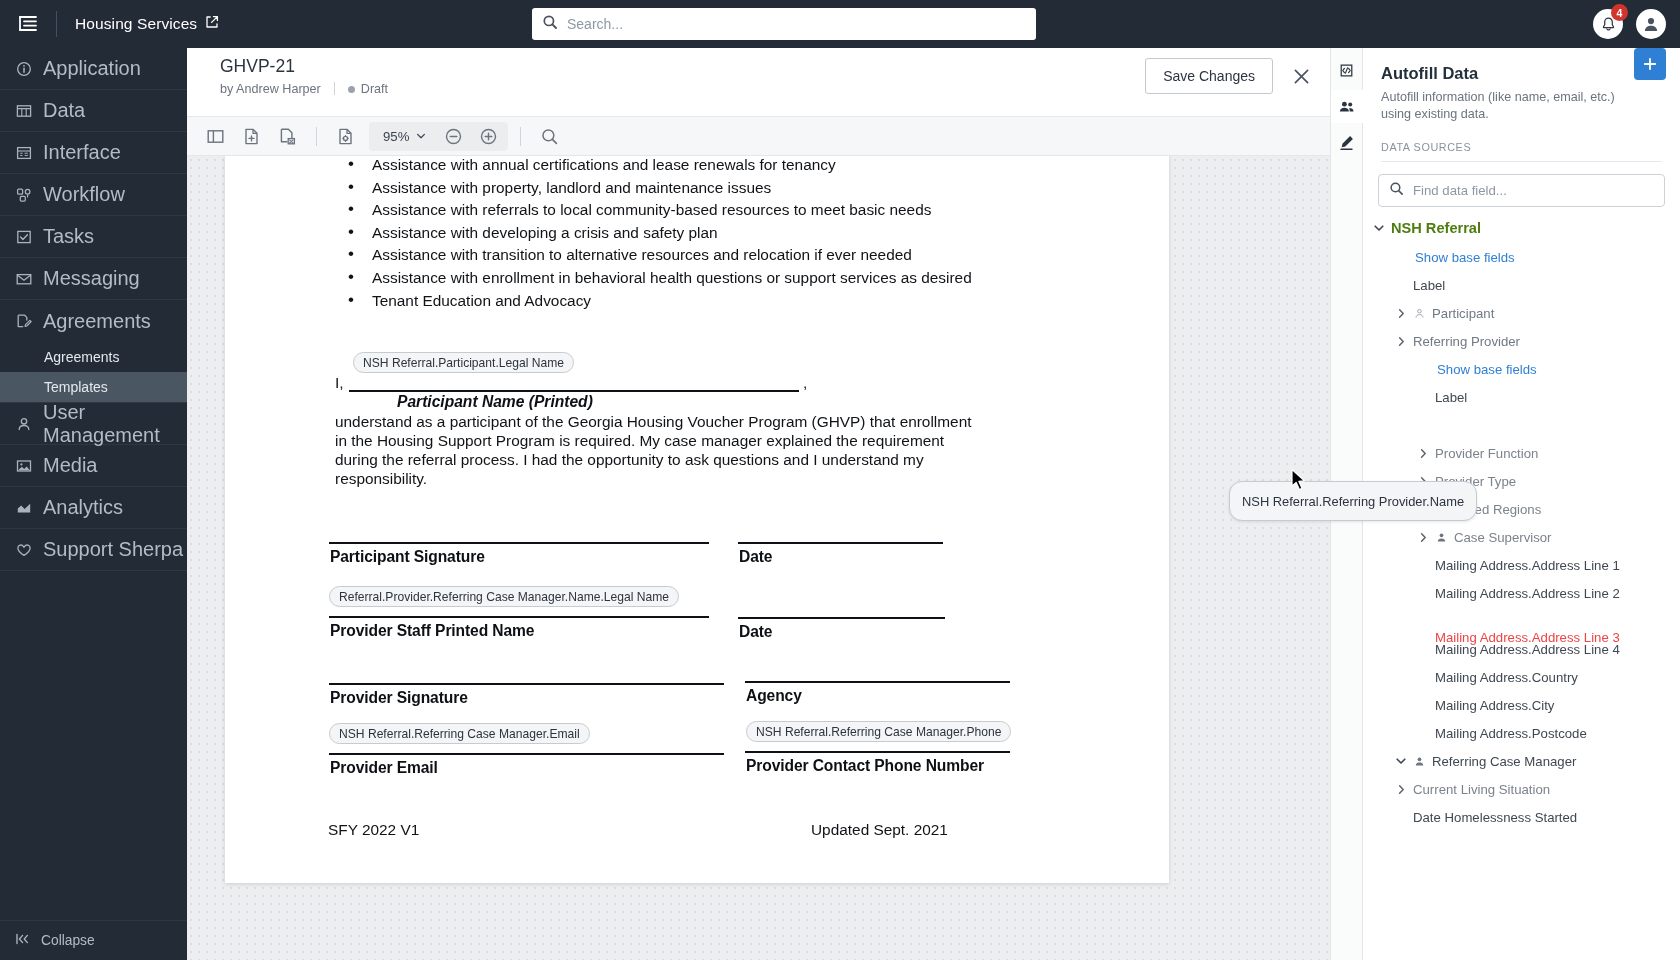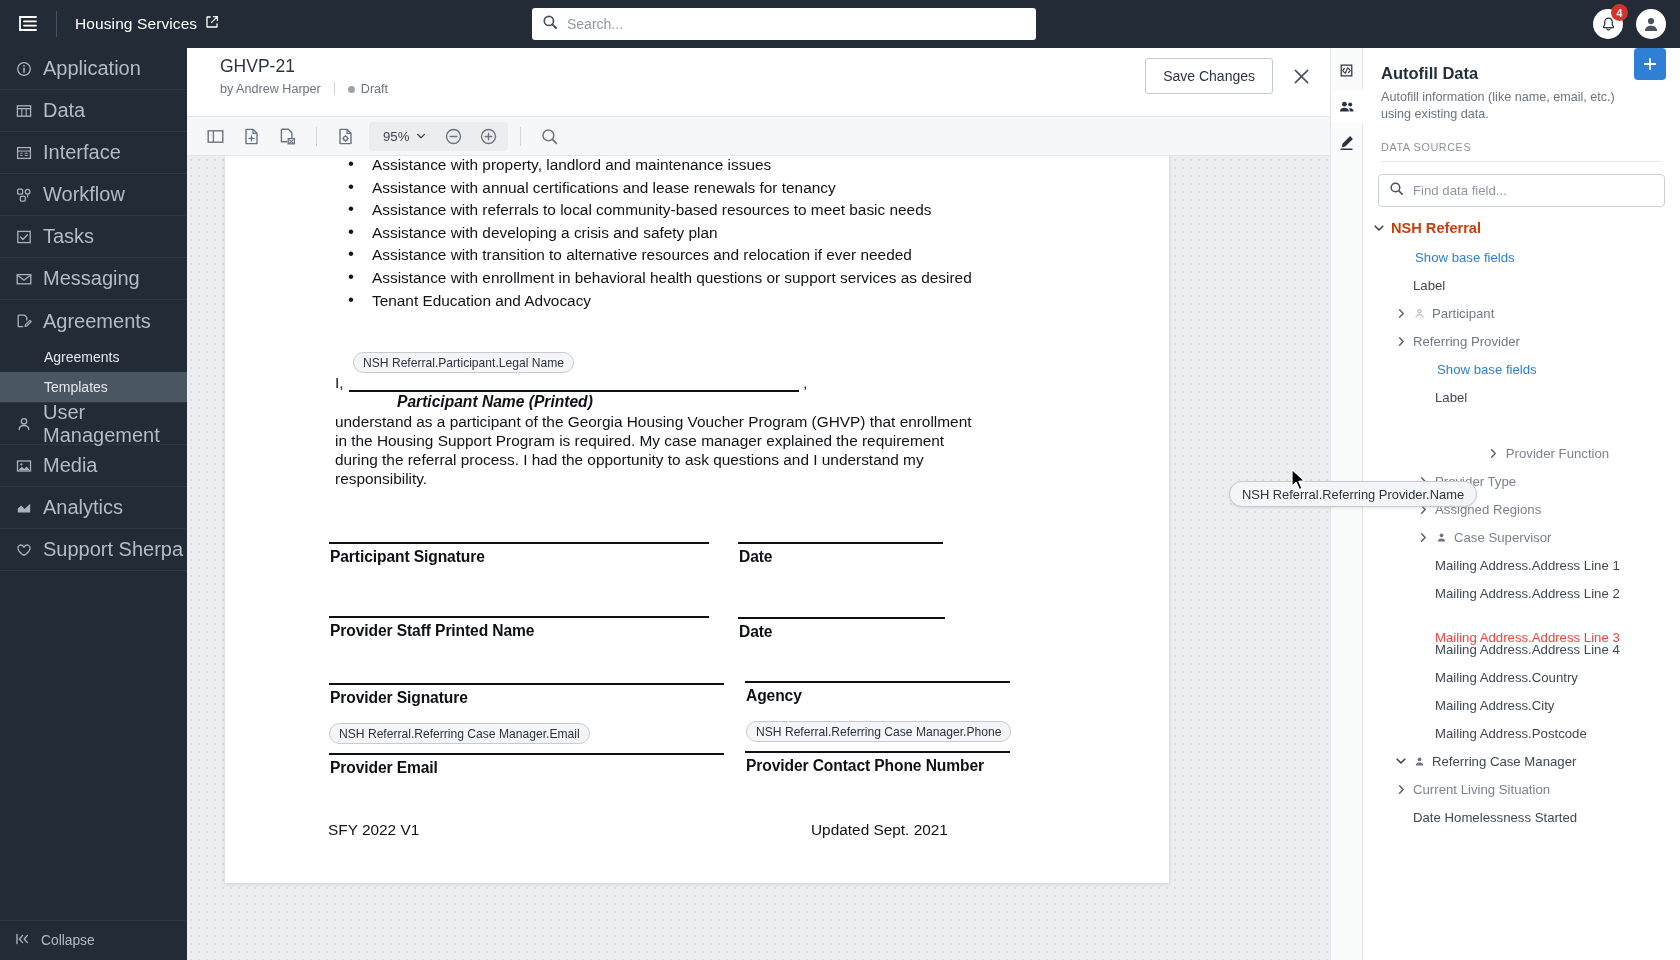--- a/index.html
+++ b/index.html
@@ -187,21 +187,21 @@
   .tr {
     display: flex; align-items: center; height: 28px; cursor: pointer; gap: 6px;
     white-space: nowrap;
   }
   .tr .caret { width: 12px; display: flex; align-items: center; justify-content: center; flex: 0 0 12px; }
   .tr .pico { width: 13px; display: flex; align-items: center; justify-content: center; flex: 0 0 13px; }
 
   .drag-chip {
     position: absolute; display: inline-flex; align-items: center;
     border: 1px solid #c6cbd1; background: #f4f5f6; border-radius: 13px;
-    height: 26px; padding: 0 12px; font-size: 12.9px; color: #2b3440;
+    height: 40px; padding: 0 12px; font-size: 12.9px; color: #2b3440;
     white-space: nowrap; box-shadow: 0 1px 3px rgba(0,0,0,.10);
   }
   .cursor-arrow { position: absolute; pointer-events: none; z-index: 60; }
 </style>
 </head>
 <body>
 
 <div id="app">
 
   <div class="topbar">
@@ -472,22 +472,22 @@
             <path d="M12.4 12.4L16.4 16.4" stroke="#6b747f" stroke-width="1.7" stroke-linecap="round"></path>
           </svg>
         </div>
       </div>
 
       <div class="canvas">
         <div class="page">
           <div class="doc-body">
 
             <ul class="bullets">
+              <li>Assistance with annual certifications and lease renewals for tenancy</li>
               <li>Assistance with property, landlord and maintenance issues</li>
-              <li>Assistance with annual certifications and lease renewals for tenancy</li>
               <li>Assistance with referrals to local community-based resources to meet basic needs</li>
               <li>Assistance with developing a crisis and safety plan</li>
               <li>Assistance with transition to alternative resources and relocation if ever needed</li>
               <li>Assistance with enrollment in behavioral health questions or support services as desired</li>
               <li>Tenant Education and Advocacy</li>
             </ul>
 
             <div style="position:absolute; left:110px; top:196px; width:470px;">
               <div class="chip" style="position:absolute; left:18px; top:0;">NSH Referral.Participant.Legal Name</div>
               <div style="position:absolute; left:0; top:22px; font-size:15.5px; color:#101317;">I,</div>
@@ -496,20 +496,21 @@
               <div style="position:absolute; left:62px; top:41px; font-size:15.6px; font-weight:bold; font-style:italic; color:#0d1014;">Participant Name (Printed)</div>
             </div>
 
             <div style="position:absolute; left:110px; top:256px; width:640px; font-size:15.4px; line-height:19.1px; color:#101317;">understand as a participant of the Georgia Housing Voucher Program (GHVP) that enrollment in the Housing Support Program is required. My case manager explained the requirement during the referral process. I had the opportunity to ask questions and I understand my responsibility.</div>
 
             <div class="line-rule" style="position:absolute; left:104px; top:386px; width:380px;"></div>
             <div class="fld-label" style="position:absolute; left:105px; top:392px;">Participant Signature</div>
             <div class="line-rule" style="position:absolute; left:513px; top:386px; width:205px;"></div>
             <div class="fld-label" style="position:absolute; left:514px; top:392px;">Date</div>
 
+            <div class="chip" style="position:absolute; left:104px; top:430px;">Referral.Provider.Referring Case Manager.Name.Legal Name</div>
             <div class="line-rule" style="position:absolute; left:104px; top:460px; width:380px;"></div>
             <div class="fld-label" style="position:absolute; left:105px; top:466px;">Provider Staff Printed Name</div>
             <div class="line-rule" style="position:absolute; left:513px; top:461px; width:207px;"></div>
             <div class="fld-label" style="position:absolute; left:514px; top:467px;">Date</div>
 
             <div class="line-rule" style="position:absolute; left:104px; top:527px; width:395px;"></div>
             <div class="fld-label" style="position:absolute; left:105px; top:533px;">Provider Signature</div>
             <div class="line-rule" style="position:absolute; left:520px; top:525px; width:265px;"></div>
             <div class="fld-label" style="position:absolute; left:521px; top:531px;">Agency</div>
 
@@ -573,21 +574,21 @@
           <input type="text" placeholder="Find data field..." style="">
         </div>
 
         <div class="tree" id="tree">
             <div class="tr" style="padding-left: 10px; font-weight: bold; font-size: 14.6px; height: 30px;">
               <span class="caret">
                 <svg width="12" height="12" viewBox="0 0 12 12" fill="none">
                   <path d="M2.2 4.2L6 8 9.8 4.2" stroke="#3c4450" stroke-width="1.6" stroke-linecap="round" stroke-linejoin="round"></path>
                 </svg>
               </span>
-              <span style="color: #c2410c;">NSH Referral</span>
+              <span style="color: #4d7c0f;">NSH Referral</span>
             </div>
             <div class="tr" style="padding-left: 32px;">
               <span class="caret"></span>
               <span style="color: rgb(47, 127, 212); margin-left: 2px;">Show base fields</span>
             </div>
             <div class="tr" style="padding-left: 32px;">
               <span class="caret"></span>
               <span style="color: rgb(63, 72, 82);">Label</span>
             </div>
             <div class="tr" style="padding-left: 32px;">
@@ -614,21 +615,21 @@
             </div>
             <div class="tr" style="padding-left: 54px;">
               <span class="caret"></span>
               <span style="color: rgb(47, 127, 212); margin-left: 2px;">Show base fields</span>
             </div>
             <div class="tr" style="padding-left: 54px;">
               <span class="caret"></span>
               <span style="color: rgb(63, 72, 82);">Label</span>
             </div>
             <div class="tr" style="padding-left: 54px; height: 28px;"></div>
-            <div class="tr" style="padding-left: 54px; justify-content: center;">
+            <div class="tr" style="padding-left: 54px;">
               <span class="caret">
                 <svg width="11" height="11" viewBox="0 0 11 11" fill="none">
                   <path d="M3.6 1.8L7.2 5.5 3.6 9.2" stroke="#5b646e" stroke-width="1.5" stroke-linecap="round" stroke-linejoin="round"></path>
                 </svg>
               </span>
               <span style="color: rgb(123, 131, 141);">Provider Function</span>
             </div>
             <div class="tr" style="padding-left: 54px;">
               <span class="caret">
                 <svg width="11" height="11" viewBox="0 0 11 11" fill="none">

